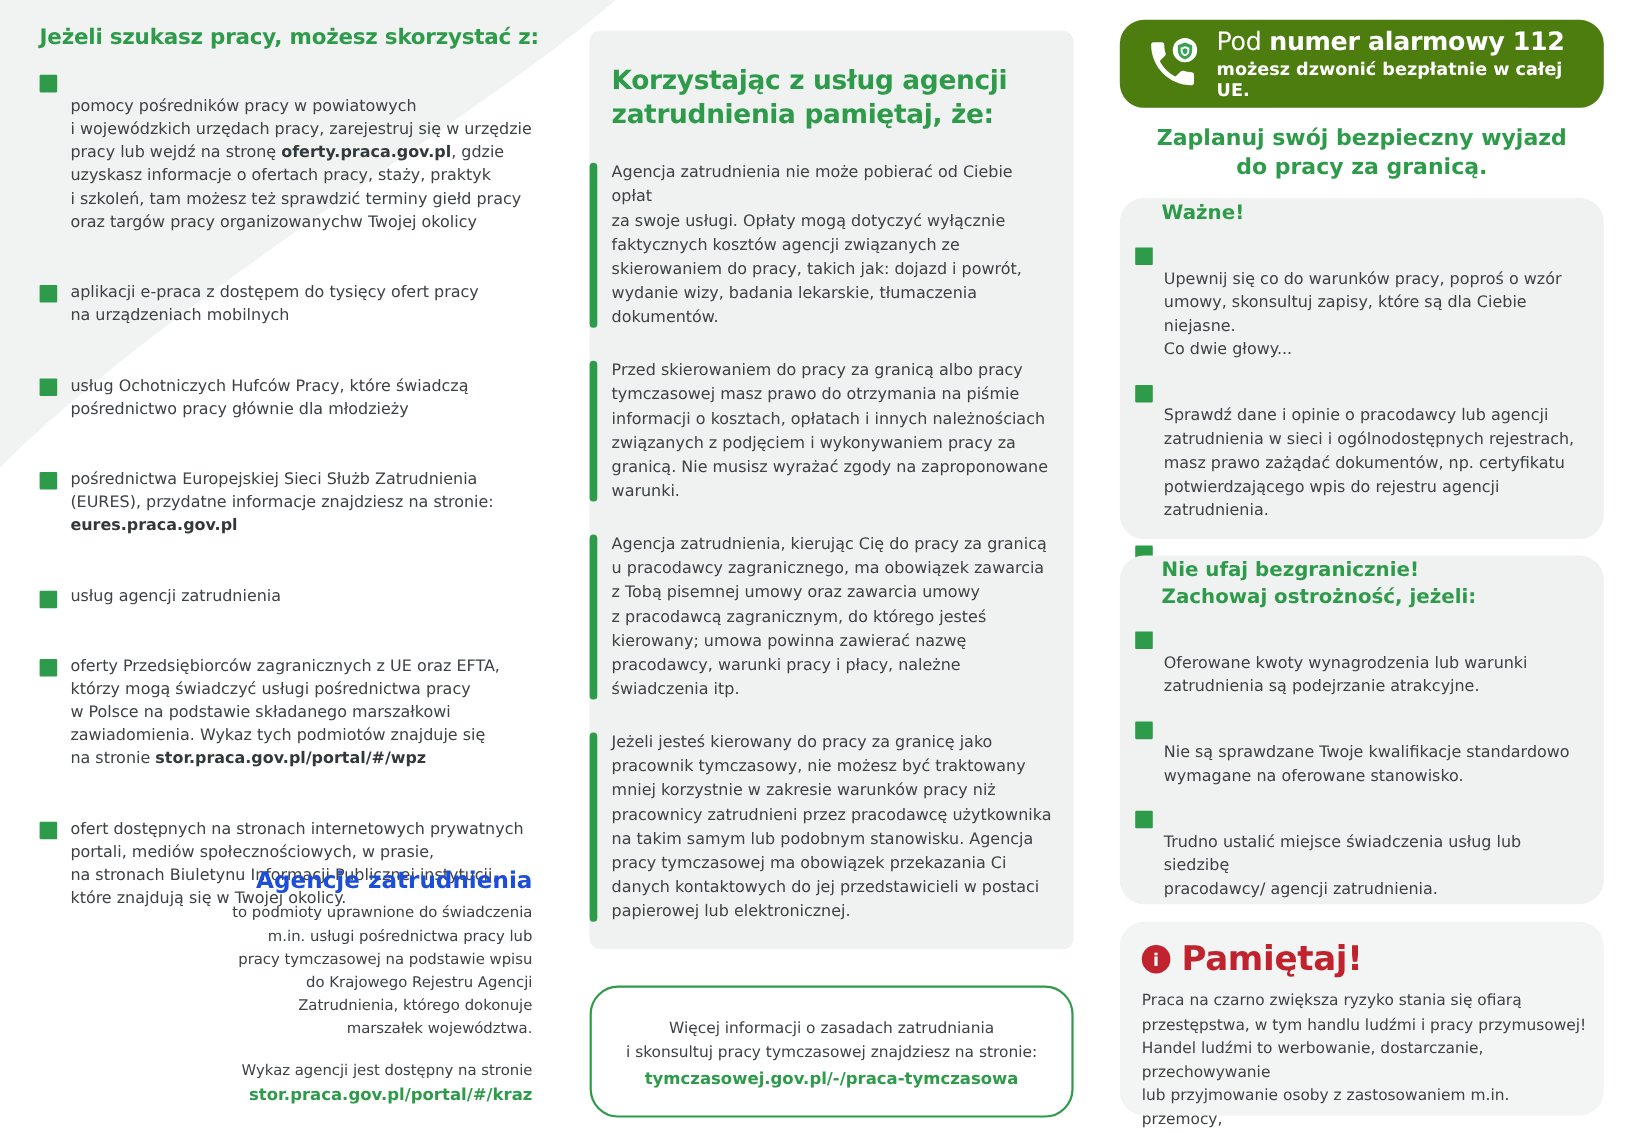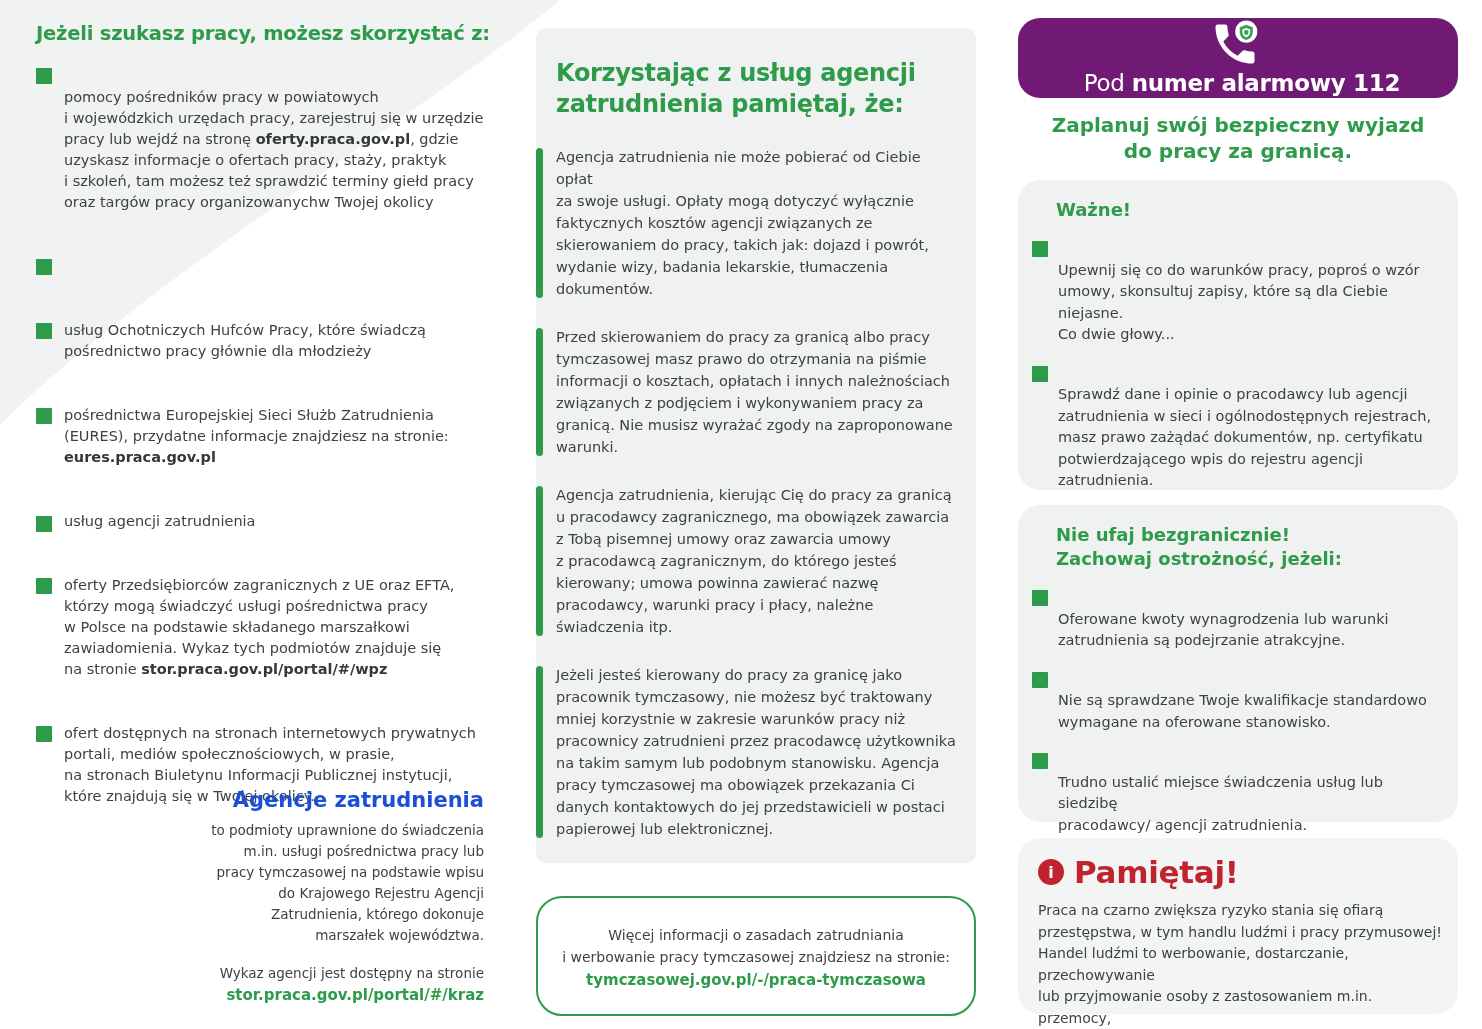--- a/index.html
+++ b/index.html
@@ -64,36 +64,36 @@
     border:2px solid #2e9b4a; border-radius:26px; background:#ffffff;
     display:flex; flex-direction:column; align-items:center; justify-content:center;
     text-align:center;
   }
   .info-line { font-size:14px; line-height:22px; }
   .info-link { font-size:15px; font-weight:bold; color:#2e9b4a; margin-top:3px; }
 
   
   .banner {
     position:absolute; left:1018px; top:18px; width:440px; height:80px;
-    background:#701a75; border-radius:22px; color:#ffffff;
-    display:flex; align-items:center; padding:0 14px 0 22px;flex-direction:column;
+    background:#4d7c0f; border-radius:22px; color:#ffffff;
+    display:flex; align-items:center; padding:0 14px 0 22px;
   }
   .banner-icon { width:52px; height:52px; flex:0 0 auto; margin-right:14px; }
   .banner-line1 { font-size:23px; letter-spacing:-0.3px; }
   .banner-line1 .bb { font-weight:bold; }
   .banner-line2 { font-size:16px; font-weight:bold; margin-top:2px; }
 
   .right-heading {
     position:absolute; left:1018px; top:112px; width:440px;
     text-align:center; font-size:20px; line-height:26px; font-weight:bold;
     color:#2e9b4a; white-space:pre-line;
   }
   .gray-box {
     position:absolute; left:1018px; width:440px;
-    background:#f0f1f1; border-radius:22px; padding:18px 18px 18px 14px;
+    background:#f0f1f1; border-radius:22px; padding:2px 18px 18px 14px;
   }
   .box-important { top:180px; height:310px; }
   .box-caution  { top:505px; height:317px; }
   .box-heading {
     padding-left:24px; margin-bottom:16px;
     font-size:18px; line-height:24px; font-weight:bold; color:#2e9b4a;
     white-space:pre-line;
   }
   .r-item {
     position:relative; padding-left:26px; margin-bottom:17px;
@@ -127,21 +127,22 @@
   <div class="left-list">
     <div class="left-item">
       <span class="bullet-sq off0"></span><span>pomocy pośredników pracy w powiatowych
 i wojewódzkich urzędach pracy, zarejestruj się w urzędzie
 pracy lub wejdź na stronę </span><span class="b">oferty.praca.gov.pl</span><span>, gdzie
 uzyskasz informacje o ofertach pracy, staży, praktyk
 i szkoleń, tam możesz też sprawdzić terminy giełd pracy
 oraz targów pracy organizowanychw Twojej okolicy</span>
     </div>
     <div class="left-item">
-      <span class="bullet-sq off1"></span>
+      <span class="bullet-sq off1"></span><span>aplikacji e-praca z dostępem do tysięcy ofert pracy
+na urządzeniach mobilnych</span>
     </div>
     <div class="left-item">
       <span class="bullet-sq off1"></span><span>usług Ochotniczych Hufców Pracy, które świadczą
 pośrednictwo pracy głównie dla młodzieży</span>
     </div>
     <div class="left-item">
       <span class="bullet-sq off1"></span><span>pośrednictwa Europejskiej Sieci Służb Zatrudnienia
 (EURES), przydatne informacje znajdziesz na stronie:
 </span><span class="b">eures.praca.gov.pl</span>
     </div>
@@ -202,34 +203,35 @@
 mniej korzystnie w zakresie warunków pracy niż
 pracownicy zatrudnieni przez pracodawcę użytkownika
 na takim samym lub podobnym stanowisku. Agencja
 pracy tymczasowej ma obowiązek przekazania Ci
 danych kontaktowych do jej przedstawicieli w postaci
 papierowej lub elektronicznej.</div>
 </div>
 
 <div class="col info-box">
   <div class="info-line">Więcej informacji o zasadach zatrudniania</div>
-  <div class="info-line">i werbowanie pracy tymczasowej znajdziesz na stronie:</div>
+  <div class="info-line">i skonsultuj pracy tymczasowej znajdziesz na stronie:</div>
   <div class="info-link">tymczasowej.gov.pl/-/praca-tymczasowa</div>
 </div>
 
 <div class="col banner">
   <svg class="banner-icon" viewBox="0 0 24 24">
     <path fill="#ffffff" d="M6.62 10.79c1.44 2.83 3.76 5.14 6.59 6.59l2.2-2.2c.27-.27.67-.36 1.02-.24 1.12.37 2.33.57 3.57.57.55 0 1 .45 1 1V20c0 .55-.45 1-1 1-9.39 0-17-7.61-17-17 0-.55.45-1 1-1h3.5c.55 0 1 .45 1 1 0 1.25.2 2.45.57 3.57.11.35.03.74-.25 1.02l-2.2 2.2z"></path>
     <circle cx="17.2" cy="6.3" r="5.1" fill="#ffffff"></circle>
     <path fill="#3aa156" d="M17.2 3.1l3 1.15v2.1c0 1.9-1.25 3.45-3 3.8-1.75-.35-3-1.9-3-3.8v-2.1z"></path>
     <path fill="#ffffff" d="M17.2 4.6l1.8.7v1.2c0 1.15-.75 2.1-1.8 2.35-1.05-.25-1.8-1.2-1.8-2.35V5.3z"></path>
     <path fill="#3aa156" d="M17.2 5.5l1 .4v.7c0 .65-.4 1.2-1 1.35-.6-.15-1-.7-1-1.35v-.7z"></path>
   </svg>
   <div>
     <div class="banner-line1"><span>Pod </span><span class="bb">numer alarmowy 112</span></div>
+    <div class="banner-line2">możesz dzwonić bezpłatnie w całej UE.</div>
   </div>
 </div>
 
 <div class="right-heading col">Zaplanuj swój bezpieczny wyjazd
 do pracy za granicą.</div>
 
 <div class="col gray-box box-important">
   <div class="box-heading">Ważne!</div>
   <div class="r-item">
     <span class="bullet-sq"></span><span>Upewnij się co do warunków pracy, poproś o wzór

